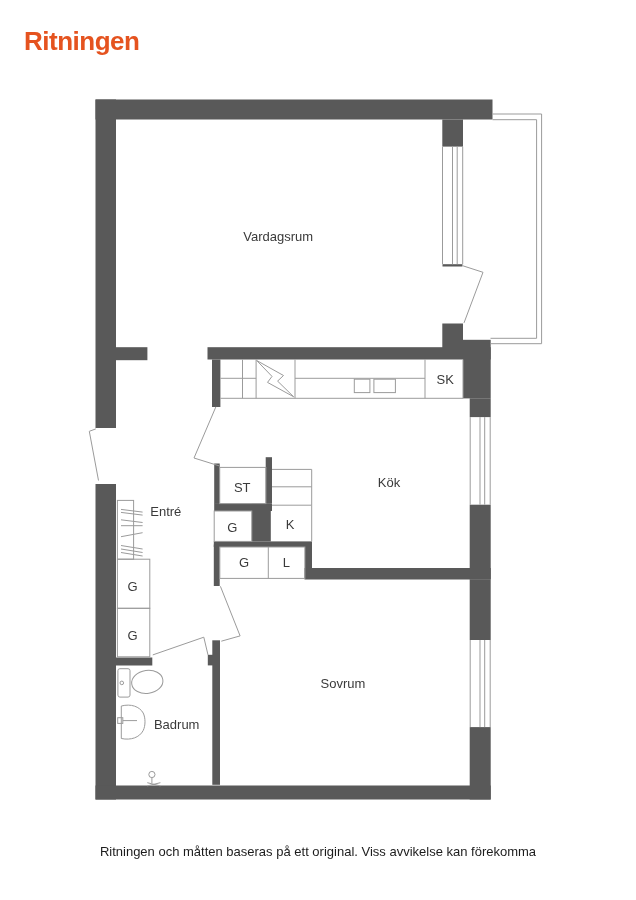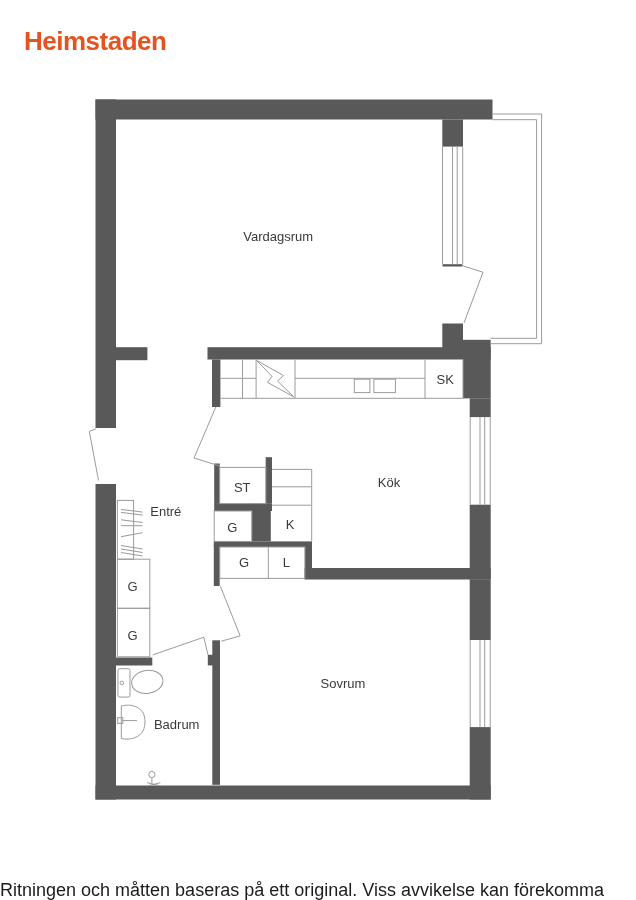--- a/index.html
+++ b/index.html
@@ -1,23 +1,23 @@
 <!DOCTYPE html>
 <html><head>
 <meta charset="utf-8">
 <style>
 html,body{margin:0;padding:0;background:#fff;}
 body{width:636px;height:900px;position:relative;font-family:"Liberation Sans",sans-serif;}
 #logo{position:absolute;left:24px;top:26px;font-size:26px;font-weight:bold;color:#e5531f;letter-spacing:-0.5px;}
-#cap{position:absolute;left:0;top:880px;width:636px;font-size:18px;color:#1c1c1c;}
+#cap{position:absolute;left:0;top:844px;width:636px;text-align:center;font-size:13px;color:#1c1c1c;}
 svg{position:absolute;left:0;top:0;}
 </style>
 </head>
 <body>
-<div id="logo">Heimstaden</div>
+<div id="logo">Ritningen</div>
 <svg width="636" height="900" viewBox="0 0 636 900">
 <g fill="#595959" stroke="none">
 
 <rect x="95.5" y="99.5" width="397" height="20"></rect>
 <rect x="95.5" y="99.5" width="20.5" height="328.5"></rect>
 <rect x="95.5" y="484" width="20.5" height="315.5"></rect>
 <rect x="95.5" y="785.5" width="395.2" height="14"></rect>
 
 <rect x="116" y="347.2" width="31.4" height="13"></rect>
 

